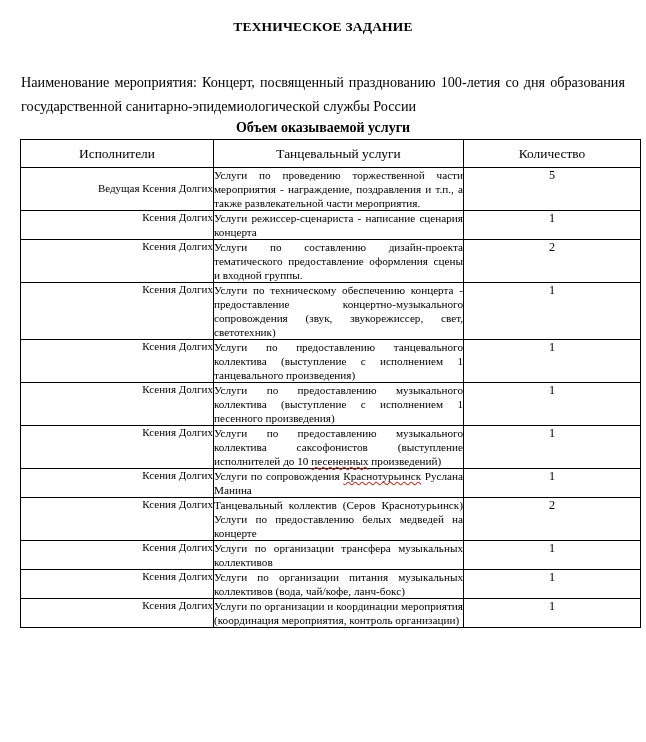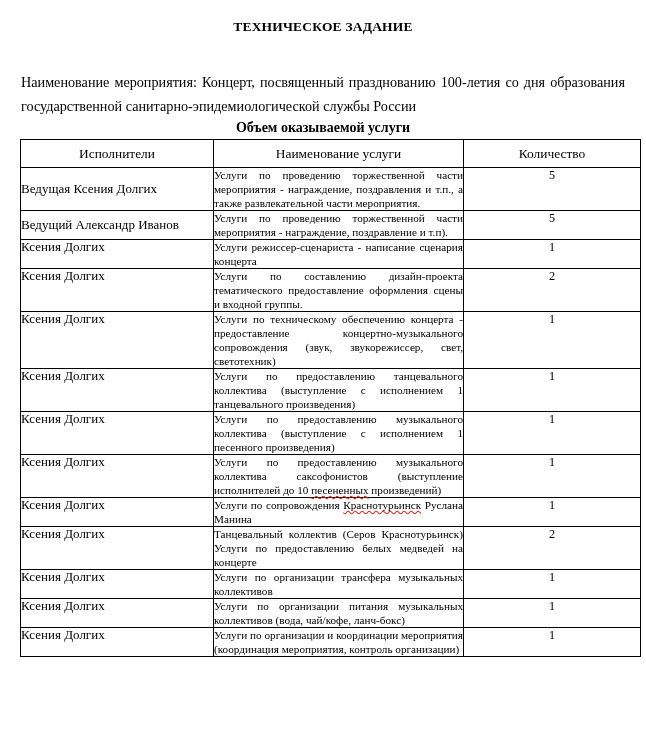--- a/index.html
+++ b/index.html
@@ -75,24 +75,24 @@
     text-align: center;
     font-weight: normal;
     font-size: 13.4px;
     height: 27px;
     vertical-align: middle;
     padding: 0 4px;
   }
 
   
   .cell-performer {
-    font-size: 13px;
+    font-size: 11px;
     line-height: 13.5px;
     padding: 5px 4px 4px 8px;
-    text-align: left;
+    text-align: right;
   }
   .cell-performer.mid { vertical-align: middle; padding-top: 0; padding-bottom: 0; }
 
   .cell-service {
     font-size: 11.2px;
     line-height: 14px;
     padding: 5px 6px 5px 7px;
     text-align: justify;
     text-justify: inter-word;
     hyphens: none;
@@ -126,36 +126,31 @@
 
   <table class="svc-table">
     <colgroup>
       <col class="col-performer">
       <col class="col-service">
       <col class="col-qty">
     </colgroup>
     <thead>
       <tr>
         <th>Исполнители</th>
-        <th>Наименование услуги</th>
+        <th>Танцевальный услуги</th>
         <th>Количество</th>
       </tr>
     </thead>
     <tbody id="table-body">
         <tr>
           <td class="cell-performer mid">Ведущая Ксения Долгих</td>
           <td class="cell-service">Услуги по проведению торжественной части мероприятия - награждение, поздравления и т.п., а также развлекательной части мероприятия.</td>
           <td class="cell-qty">5</td>
         </tr>
         <tr>
-          <td class="cell-performer mid">Ведущий Александр Иванов</td>
-          <td class="cell-service">Услуги по проведению торжественной части мероприятия - награждение, поздравление и т.п).</td>
-          <td class="cell-qty">5</td>
-        </tr>
-        <tr>
           <td class="cell-performer">Ксения Долгих</td>
           <td class="cell-service">Услуги режиссер-сценариста - написание сценария концерта</td>
           <td class="cell-qty">1</td>
         </tr>
         <tr>
           <td class="cell-performer">Ксения Долгих</td>
           <td class="cell-service">Услуги по составлению дизайн-проекта тематического предоставление оформления сцены и входной группы.</td>
           <td class="cell-qty">2</td>
         </tr>
         <tr>

